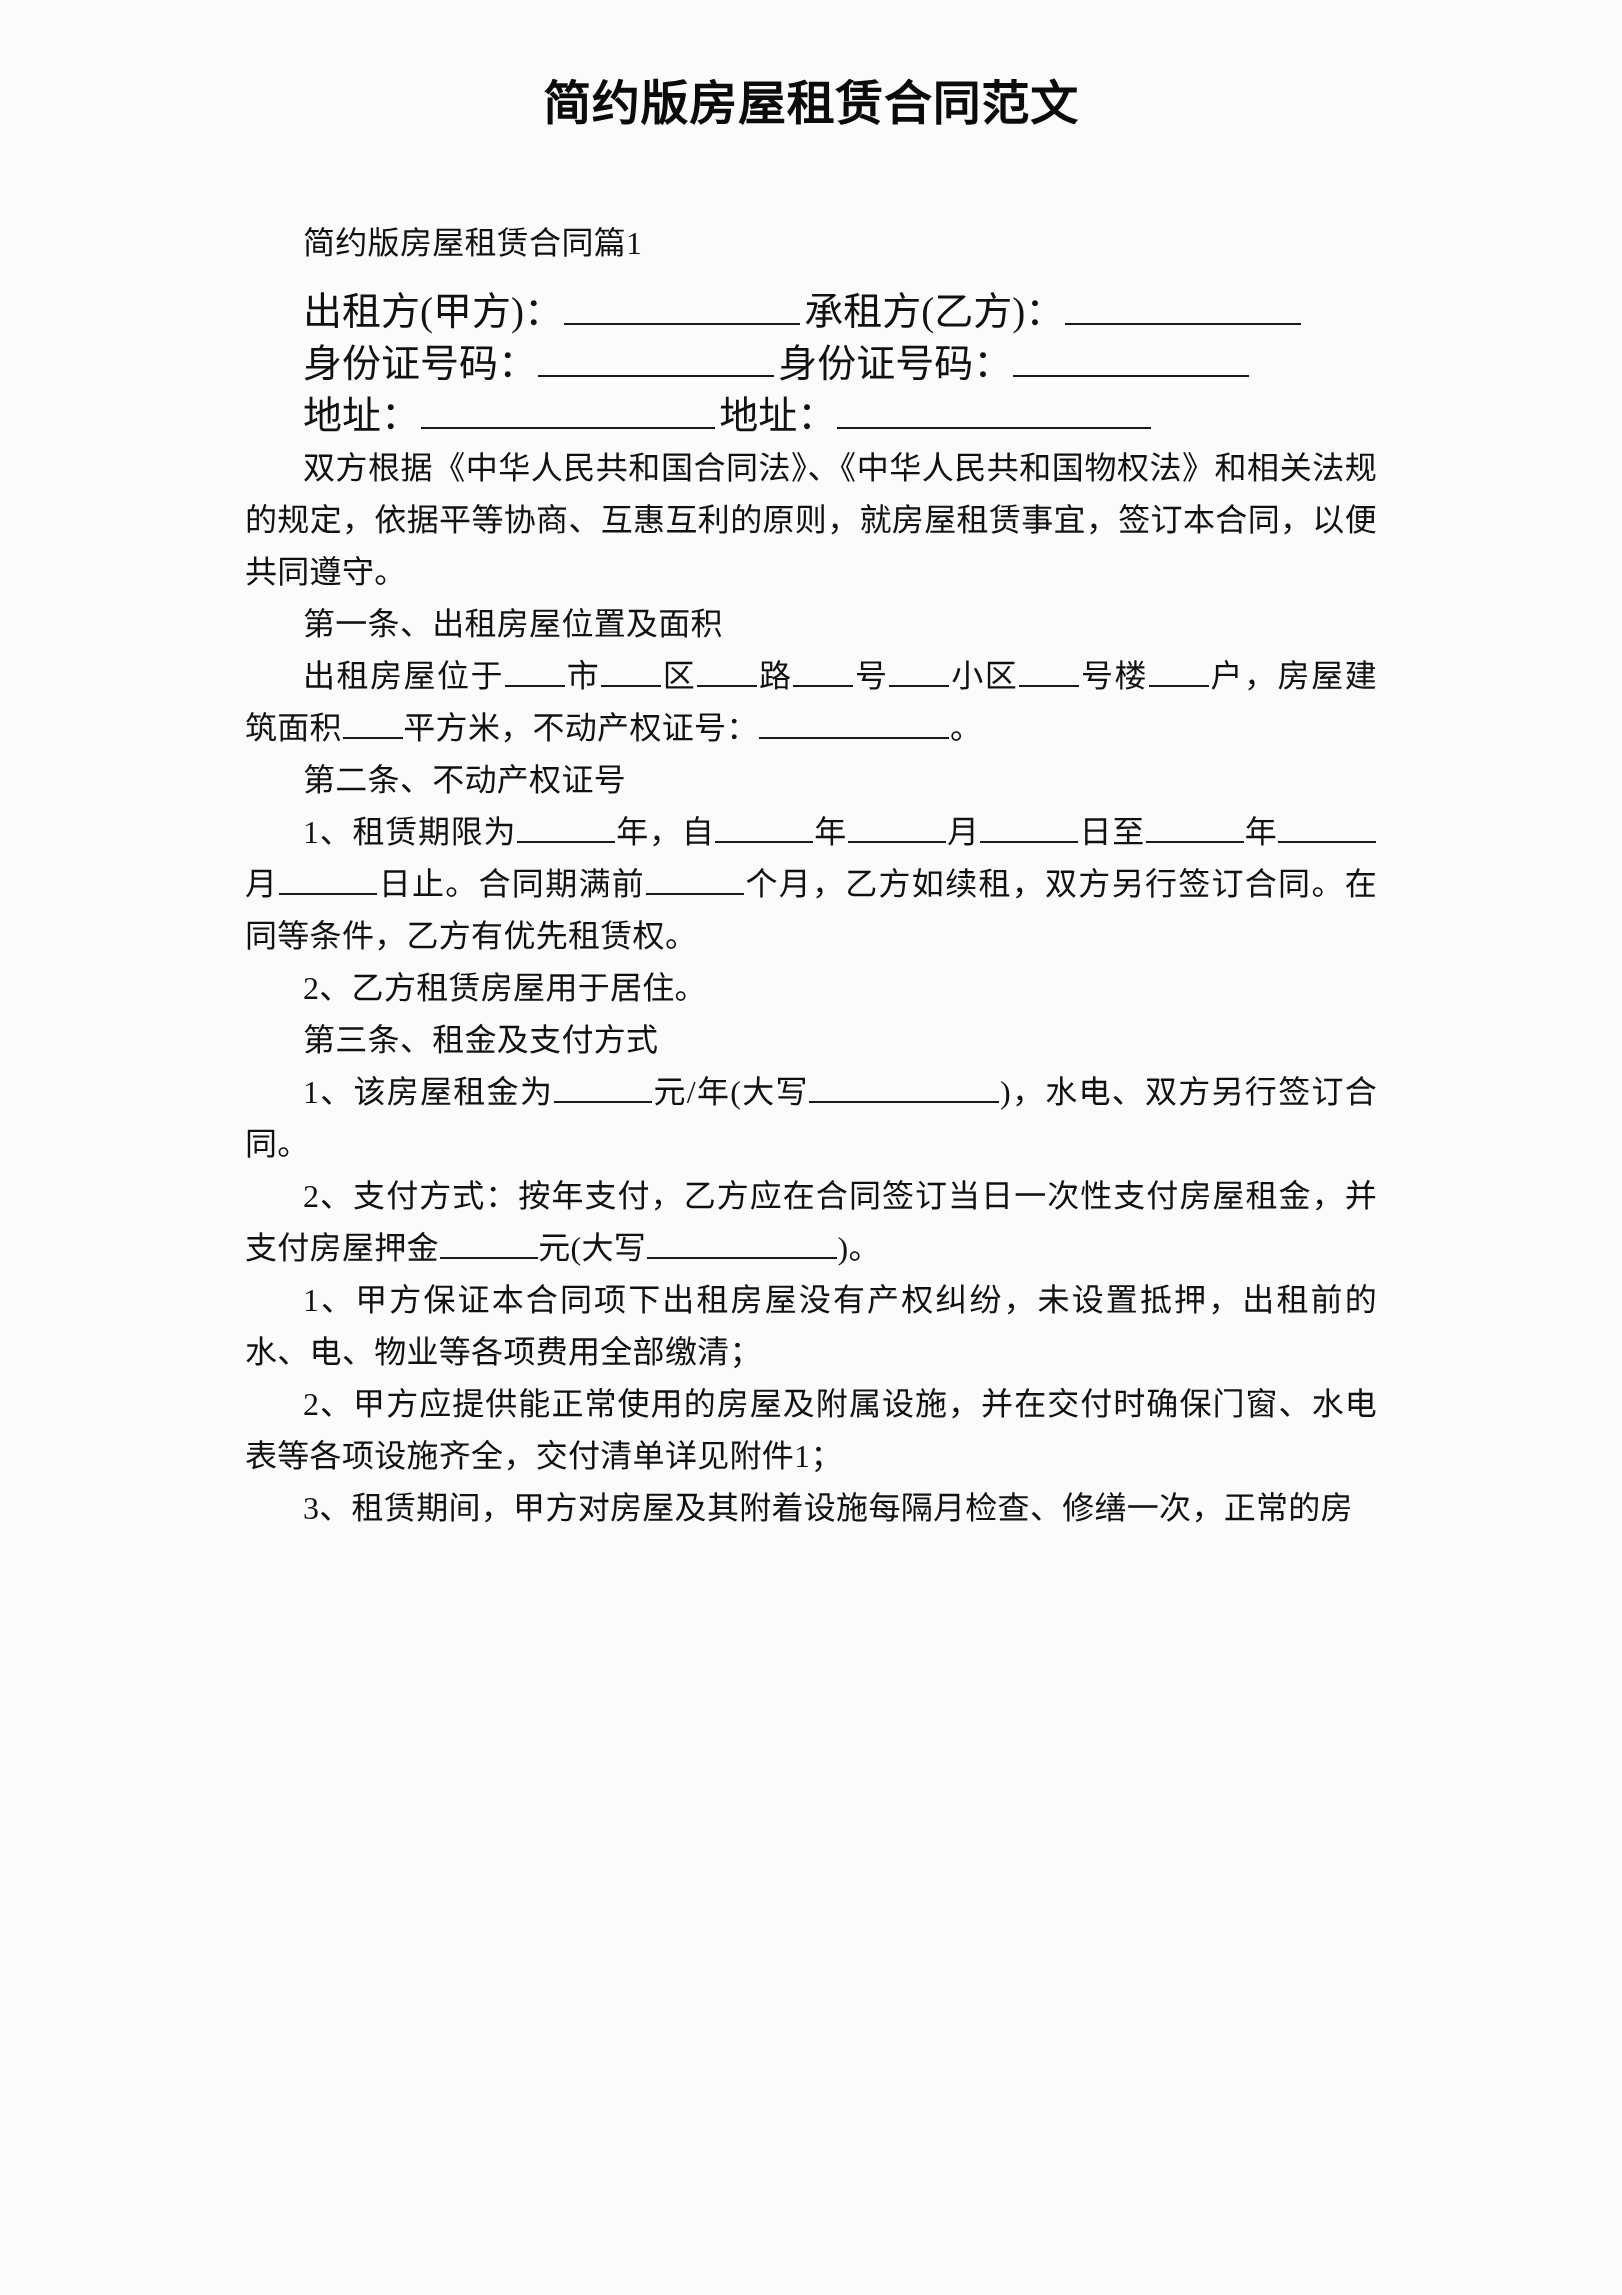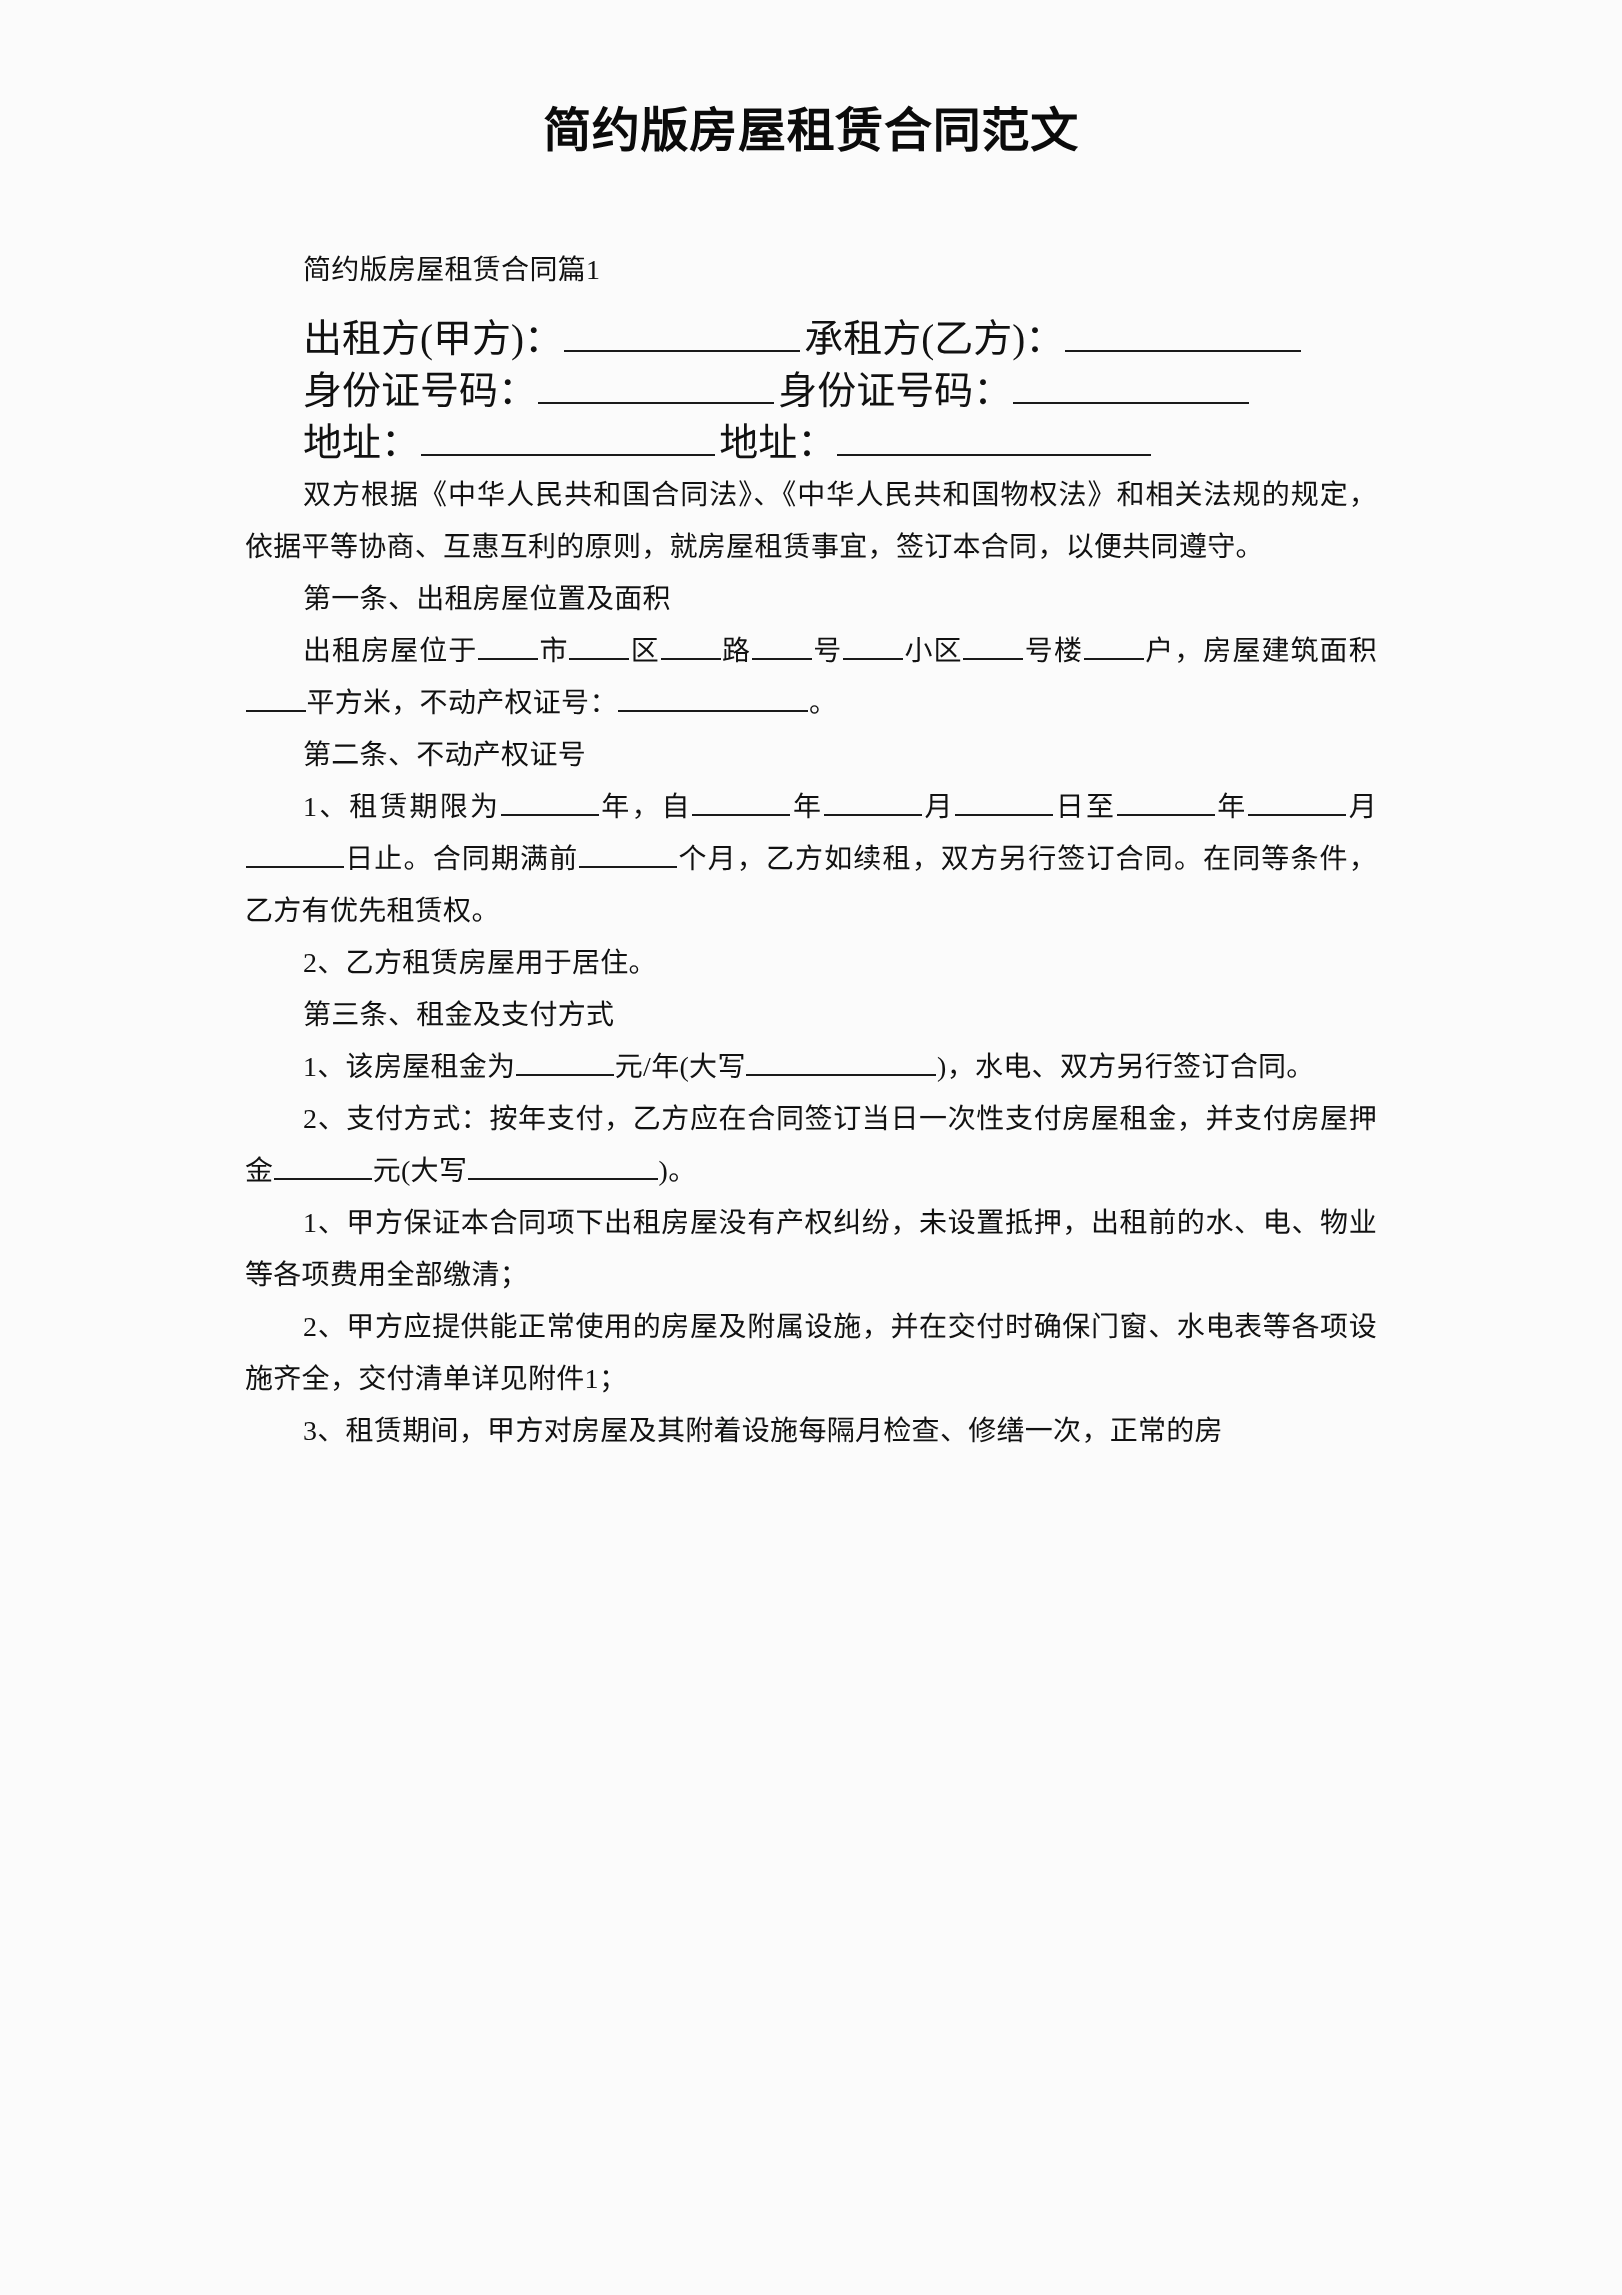--- a/index.html
+++ b/index.html
@@ -26,28 +26,28 @@
     width: 1132px;
   }
   .doc-title {
     font-family: "DejaVu Sans", "Liberation Sans", sans-serif;
     font-weight: 700;
     font-size: 48px;
     line-height: 1.2;
     color: #0b0b0b;
     text-align: center;
     margin: 0;
-    padding-top: 102px;
+    padding-top: 75px;
     letter-spacing: 0.7px;
   }
   .body-block {
     margin-top: 84px;
   }
   p.line {
-    font-size: 28px;
+    font-size: 32px;
     line-height: 52px;
     color: #111111;
     margin: 0 0 0 0;
     text-align: justify;
     text-justify: inter-ideograph;
     word-break: break-all;
     letter-spacing: 0.3px;
   }
   p.indent {
     text-indent: 58px;

